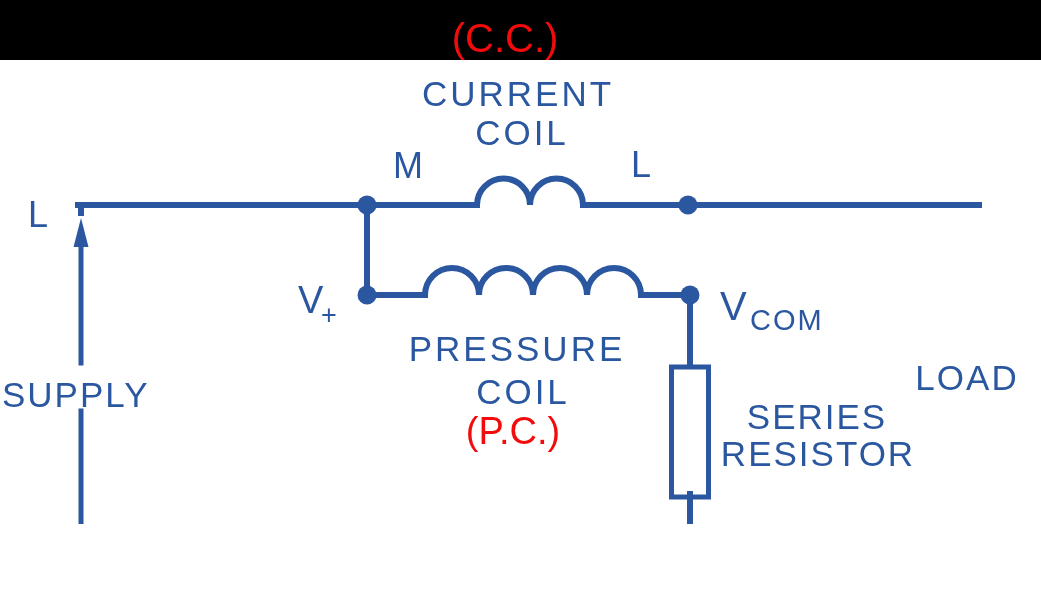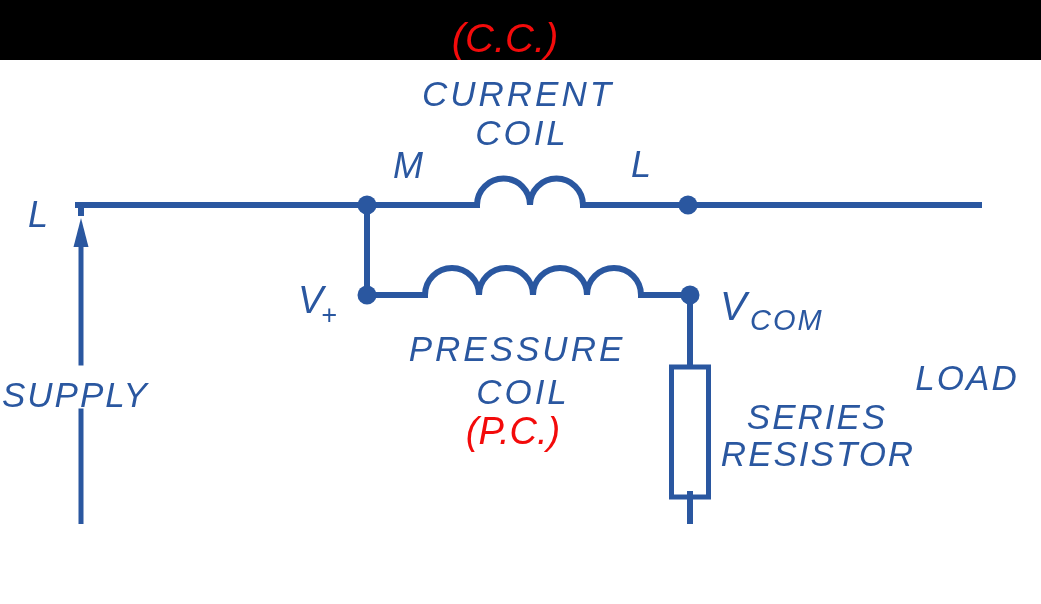--- a/index.html
+++ b/index.html
@@ -7,21 +7,20 @@
     padding: 0;
     background: #ffffff;
   }
   #stage {
     position: relative;
     width: 1041px;
     height: 524px;
     background: var(--bg, #ffffff);
     overflow: hidden;
     font-family: "Liberation Sans", sans-serif;
-    font-style: italic;
   }
   svg { display: block; }
   .wire {
     stroke: var(--wire, #2a57a0);
     stroke-width: 6;
     fill: none;
     stroke-linecap: square;
     stroke-linejoin: miter;
   }
   .wire-thin {

